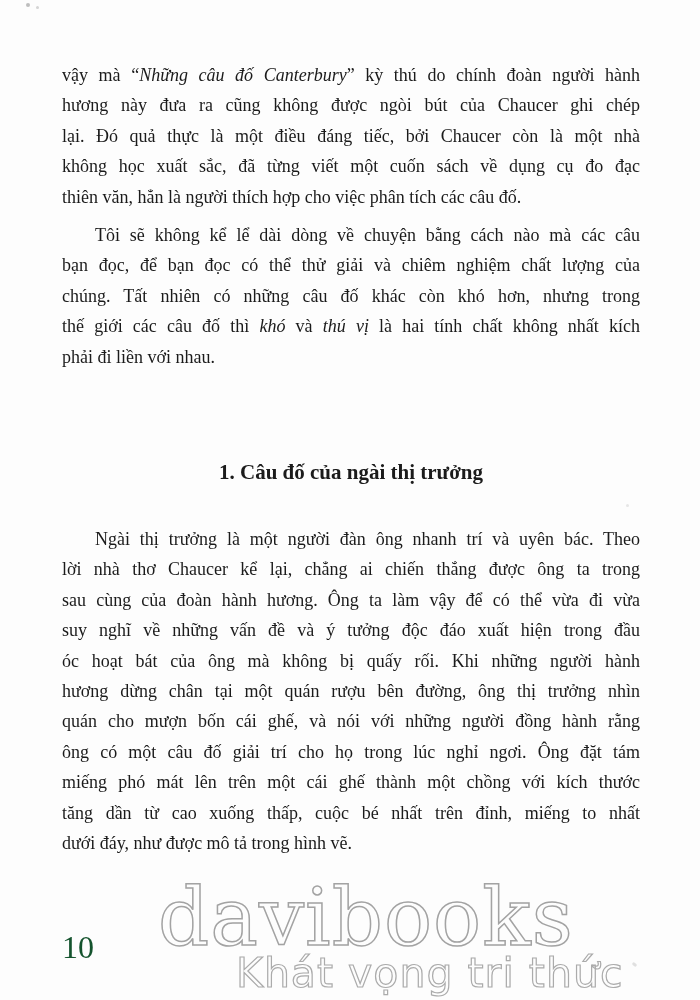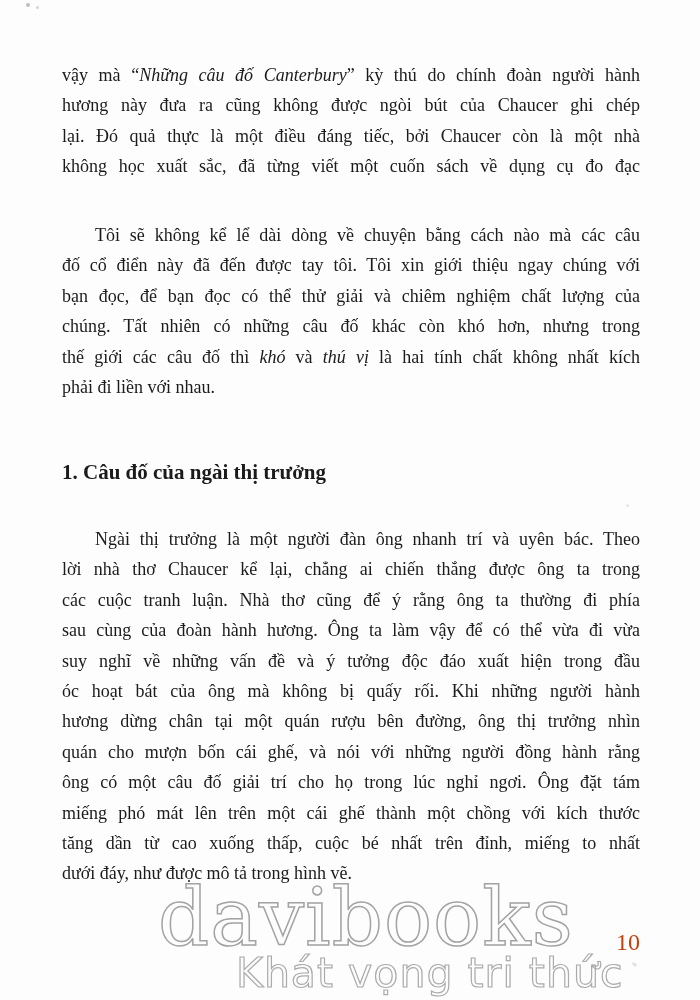--- a/index.html
+++ b/index.html
@@ -35,29 +35,30 @@
   .it { font-style: italic; }
   .p1 { top: 60px; }
   .p2 { top: 220px; }
   .p3 { top: 524px; }
   .heading {
     position: absolute;
     top: 456px; left: 62px; width: 578px;
     margin: 0;
     font-size: 21px;
     font-weight: bold;
+    text-align: center;
     line-height: 32px;
     z-index: 2;
   }
   .pagenum {
     position: absolute;
     top: 929px; left: 62px; width: 578px;
-    text-align: right;
-    font-size: 24px;
-    color: #c2410c;
+    text-align: left;
+    font-size: 32px;
+    color: #14532d;
     z-index: 3;
   }
   
   .wm-brand {
     position: absolute;
     top: 878px; left: 158px;
     font-family: "DejaVu Serif", serif;
     font-size: 80px;
     line-height: 1;
     letter-spacing: 1px;
@@ -98,37 +99,36 @@
 
   <div class="wm-brand" style="-webkit-text-stroke: 1.5px rgb(163, 163, 163);">davibooks</div>
 
   <div class="wm-slogan">Khát vọng tri thức</div>
 
   <div class="para p1">
       <div class="line"><span>vậy mà “</span><span class="it">Những câu đố Canterbury</span><span>” kỳ thú do chính đoàn người hành</span></div>
       <div class="line"><span>hương này đưa ra cũng không được ngòi bút của Chaucer ghi chép</span></div>
       <div class="line"><span>lại. Đó quả thực là một điều đáng tiếc, bởi Chaucer còn là một nhà</span></div>
       <div class="line"><span>không học xuất sắc, đã từng viết một cuốn sách về dụng cụ đo đạc</span></div>
+      <div class="line last"><span>thiên văn, hẳn là người thích hợp cho việc phân tích các câu đố.</span></div>
     </div>
 
   <div class="para p2">
       <div class="line indent"><span>Tôi sẽ không kể lể dài dòng về chuyện bằng cách nào mà các câu</span></div>
-      <div class="line"><span>đố cổ điển này đã đến được tay tôi. Tôi xin giới thiệu ngay chúng với</span></div>
       <div class="line"><span>bạn đọc, để bạn đọc có thể thử giải và chiêm nghiệm chất lượng của</span></div>
       <div class="line"><span>chúng. Tất nhiên có những câu đố khác còn khó hơn, nhưng trong</span></div>
       <div class="line"><span>thế giới các câu đố thì </span><span class="it">khó</span><span> và </span><span class="it">thú vị</span><span> là hai tính chất không nhất kích</span></div>
       <div class="line last"><span>phải đi liền với nhau.</span></div>
     </div>
 
   <h1 class="heading">1. Câu đố của ngài thị trưởng</h1>
 
   <div class="para p3">
       <div class="line indent"><span>Ngài thị trưởng là một người đàn ông nhanh trí và uyên bác. Theo</span></div>
       <div class="line"><span>lời nhà thơ Chaucer kể lại, chẳng ai chiến thắng được ông ta trong</span></div>
-      <div class="line"><span>các cuộc tranh luận. Nhà thơ cũng để ý rằng ông ta thường đi phía</span></div>
       <div class="line"><span>sau cùng của đoàn hành hương. Ông ta làm vậy để có thể vừa đi vừa</span></div>
       <div class="line"><span>suy nghĩ về những vấn đề và ý tưởng độc đáo xuất hiện trong đầu</span></div>
       <div class="line"><span>óc hoạt bát của ông mà không bị quấy rối. Khi những người hành</span></div>
       <div class="line"><span>hương dừng chân tại một quán rượu bên đường, ông thị trưởng nhìn</span></div>
       <div class="line"><span>quán cho mượn bốn cái ghế, và nói với những người đồng hành rằng</span></div>
       <div class="line"><span>ông có một câu đố giải trí cho họ trong lúc nghỉ ngơi. Ông đặt tám</span></div>
       <div class="line"><span>miếng phó mát lên trên một cái ghế thành một chồng với kích thước</span></div>
       <div class="line"><span>tăng dần từ cao xuống thấp, cuộc bé nhất trên đỉnh, miếng to nhất</span></div>
       <div class="line last"><span>dưới đáy, như được mô tả trong hình vẽ.</span></div>
     </div>

